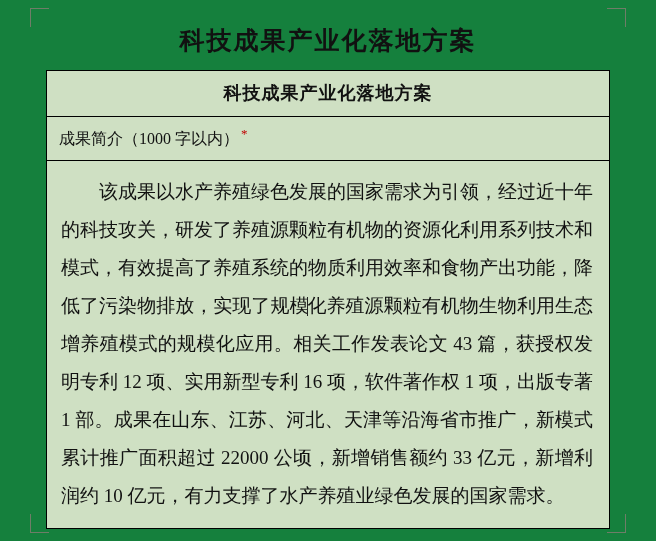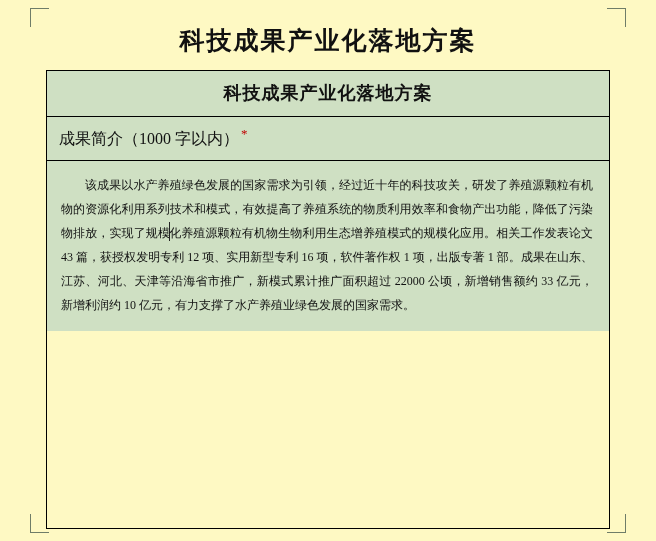--- a/index.html
+++ b/index.html
@@ -11,21 +11,21 @@
     height: 541px;
     background: #cfe0c3;
     font-family: "Liberation Serif", serif;
     overflow: hidden;
   }
 
   .page {
     position: relative;
     width: 656px;
     height: 541px;
-    background: #fef9c3;
+    background: #15803d;
     box-sizing: border-box;
   }
 
   
   .crop {
     position: absolute;
     width: 18px;
     height: 18px;
     border-style: solid;
     border-color: #6f7d68;
@@ -86,21 +86,21 @@
     vertical-align: super;
     margin-left: 2px;
   }
 
   .row.body {
     padding: 12px 16px 14px 14px;
     border-bottom: none;
   }
 
   .para {
-    font-size: 12px;
+    font-size: 19px;
     line-height: 2.0;
     color: #111;
     text-align: justify;
     text-justify: inter-ideograph;
     text-indent: 2em;
     margin: 0;
   }
 
   
   .caret {

